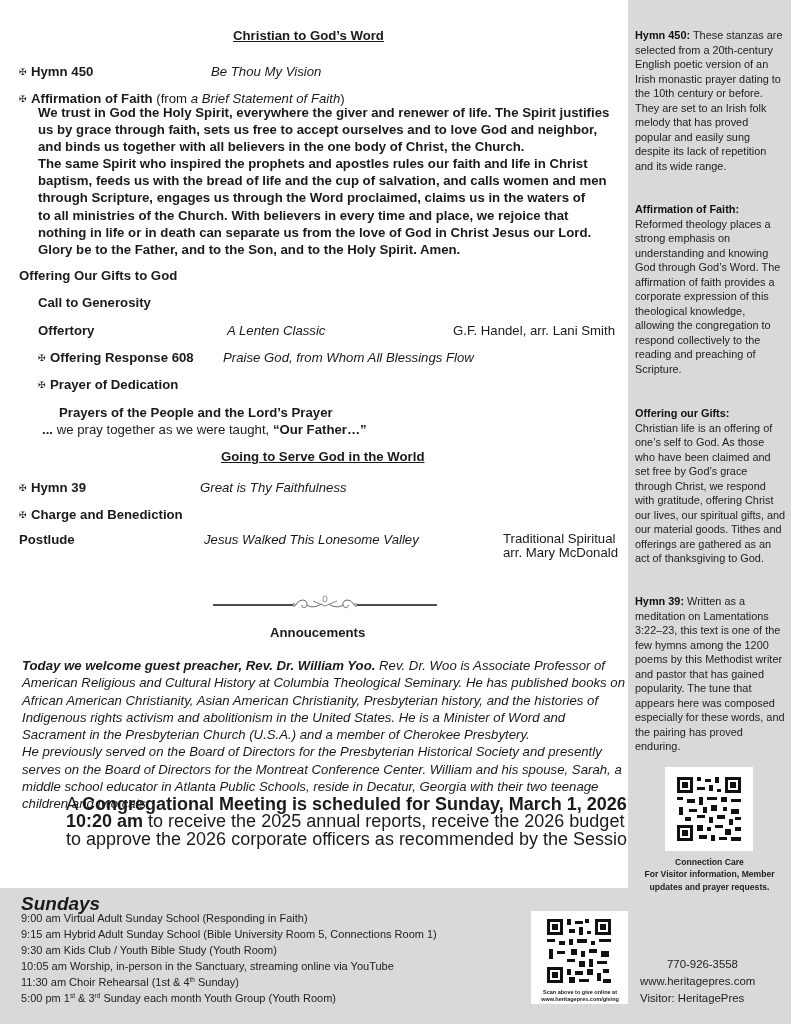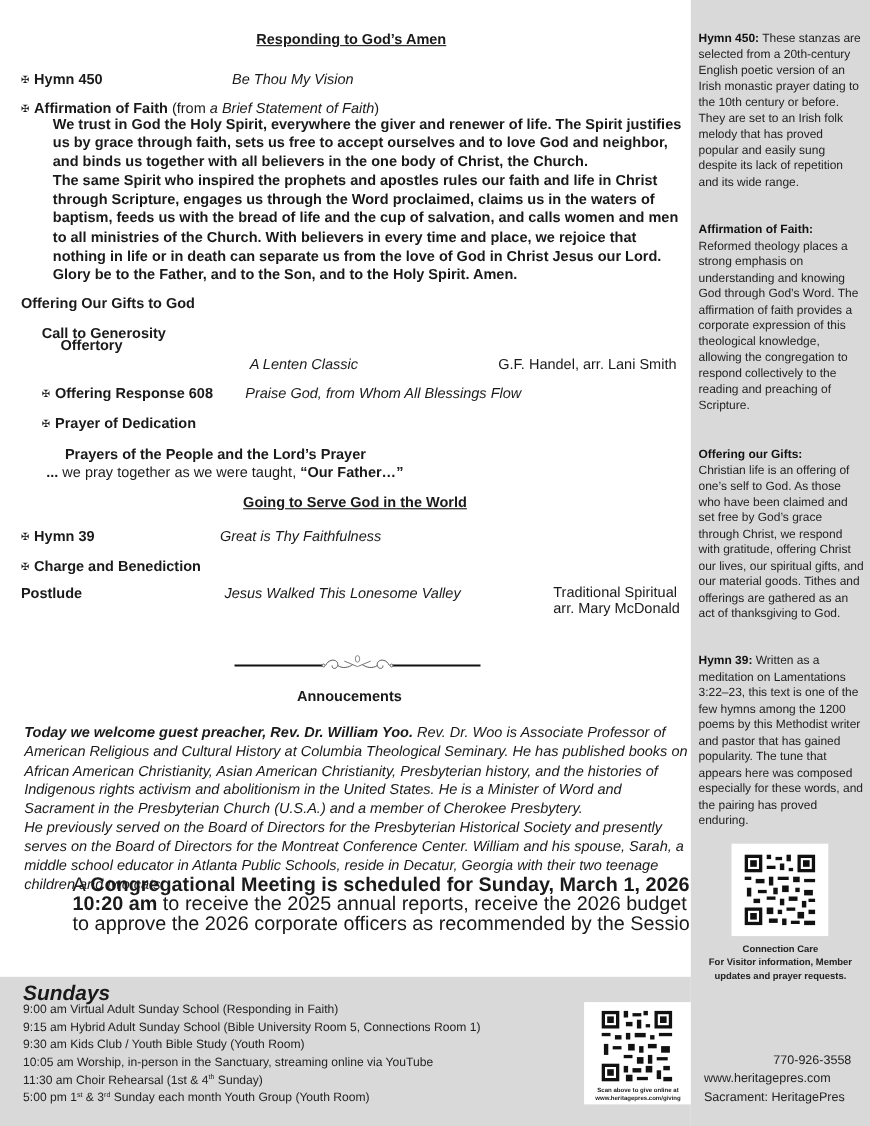--- a/index.html
+++ b/index.html
@@ -10,21 +10,21 @@
   #sidebar { position: absolute; left: 628px; top: 0; width: 163px; height: 1024px; background: #d9d9d9; }
   #footer { position: absolute; left: 0; top: 888px; width: 628px; height: 136px; background: #d9d9d9; }
 
   .abs { position: absolute; white-space: nowrap; }
   .sec-title { font-weight: bold; text-decoration: underline; font-size: 13.2px; }
   .b { font-weight: bold; }
   .i { font-style: italic; }
   .item { font-size: 13.2px; }
   .cross { font-size: 9px; display: inline-block; width: 12px; vertical-align: 1px; }
 
-  #affirm-text { position: absolute; left: 38px; top: 104px; width: 590px; font-weight: bold; font-size: 13.2px; line-height: 17.1px; white-space: normal; margin-left: 10px; }
+  #affirm-text { position: absolute; left: 38px; top: 104px; width: 590px; font-weight: bold; font-size: 13.2px; line-height: 17.1px; white-space: normal; }
 
   #ornament { position: absolute; left: 213px; top: 594px; width: 224px; height: 18px; }
 
   #guest { position: absolute; left: 22px; top: 657px; width: 608px; font-size: 13.2px; line-height: 17.3px; font-style: italic; }
   #meeting { position: absolute; left: 22px; top: 796px; width: 600px; font-size: 18px; line-height: 17.3px; margin-left: 44px; }
 
   .side-note { position: absolute; left: 635px; width: 152px; font-size: 10.9px; line-height: 14.5px; color: #222; }
   .side-note .b { color: #111; }
 
   .qr { position: absolute; background: #fff; }
@@ -37,46 +37,46 @@
   .sched sup { font-size: 6.5px; vertical-align: 4px; }
 
   #give-caption { position: absolute; left: 532px; top: 989px; width: 96px; font-size: 5.5px; line-height: 7px; text-align: center; font-weight: bold; color: #222; }
   .contact { position: absolute; font-size: 11.4px; color: #222; white-space: nowrap; }
 </style>
 </head>
 <body>
 
 <div id="main">
 
-  <div class="abs sec-title" style="left:233px; top:28px;">Responding to God’s Amen</div>
+  <div class="abs sec-title" style="left:233px; top:28px;">Christian to God’s Word</div>
 
   <div class="abs item" style="left:19px; top:64px;">
     <span class="cross">✠</span><span class="b">Hymn 450</span>
   </div>
   <div class="abs item i" style="left:211px; top:64px;">Be Thou My Vision</div>
 
   <div class="abs item" style="left:19px; top:91px;">
     <span class="cross">✠</span><span class="b">Affirmation of Faith</span><span> (from </span><span class="i">a Brief Statement of Faith</span><span>)</span>
   </div>
   <div id="affirm-text">
     <div>We trust in God the Holy Spirit, everywhere the giver and renewer of life. The Spirit justifies</div>
     <div>us by grace through faith, sets us free to accept ourselves and to love God and neighbor,</div>
     <div>and binds us together with all believers in the one body of Christ, the Church.</div>
     <div>The same Spirit who inspired the prophets and apostles rules our faith and life in Christ</div>
+    <div>baptism, feeds us with the bread of life and the cup of salvation, and calls women and men</div>
     <div>through Scripture, engages us through the Word proclaimed, claims us in the waters of</div>
-    <div>baptism, feeds us with the bread of life and the cup of salvation, and calls women and men</div>
     <div>to all ministries of the Church. With believers in every time and place, we rejoice that</div>
     <div>nothing in life or in death can separate us from the love of God in Christ Jesus our Lord.</div>
     <div>Glory be to the Father, and to the Son, and to the Holy Spirit. Amen.</div>
   </div>
 
   <div class="abs item b" style="left:19px; top:268px;">Offering Our Gifts to God</div>
   <div class="abs item b" style="left:38px; top:295px;">Call to Generosity</div>
 
-  <div class="abs item b" style="left:38px; top:306px;margin-left:17px;">Offertory</div>
+  <div class="abs item b" style="left:38px; top:323px;">Offertory</div>
   <div class="abs item i" style="left:227px; top:323px;">A Lenten Classic</div>
   <div class="abs item" style="left:453px; top:323px;">G.F. Handel, arr. Lani Smith</div>
 
   <div class="abs item" style="left:38px; top:350px;">
     <span class="cross">✠</span><span class="b">Offering Response 608</span>
   </div>
   <div class="abs item i" style="left:223px; top:350px;">Praise God, from Whom All Blessings Flow</div>
 
   <div class="abs item" style="left:38px; top:377px;">
     <span class="cross">✠</span><span class="b">Prayer of Dedication</span>
@@ -258,15 +258,15 @@
         <rect x="48" y="68" width="10" height="3"></rect>
         <rect x="72" y="68" width="8" height="4"></rect>
     </g>
   </svg>
 </div>
 <div id="give-caption">
   <div>Scan above to give online at</div>
   <div>www.heritagepres.com/giving</div>
 </div>
 
-<div class="contact" style="left:667px; top:958px;margin-left:36px;">770-926-3558</div>
+<div class="contact" style="left:667px; top:958px;">770-926-3558</div>
 <div class="contact" style="left:640px; top:975px;">www.heritagepres.com</div>
-<div class="contact" style="left:640px; top:992px;">Sacrament: HeritagePres</div>
+<div class="contact" style="left:640px; top:992px;">Visitor: HeritagePres</div>
 
 </body></html>

